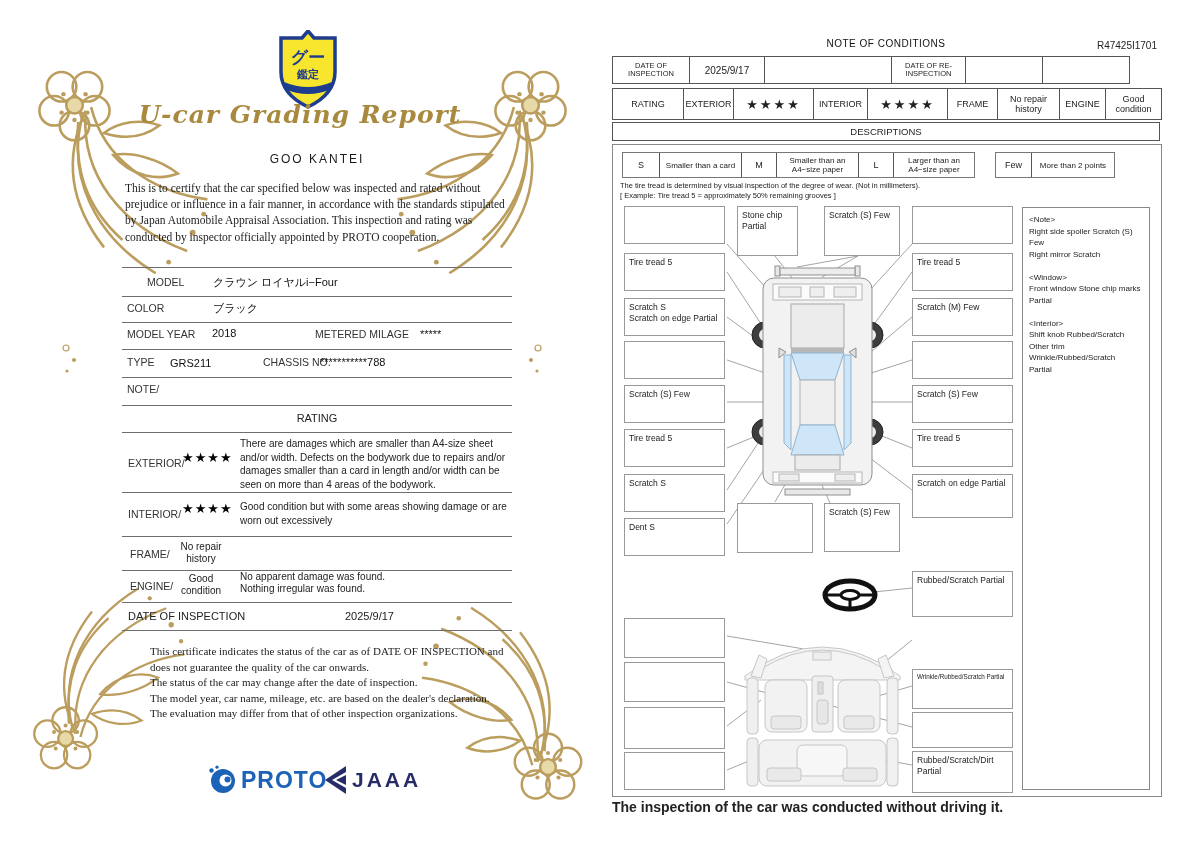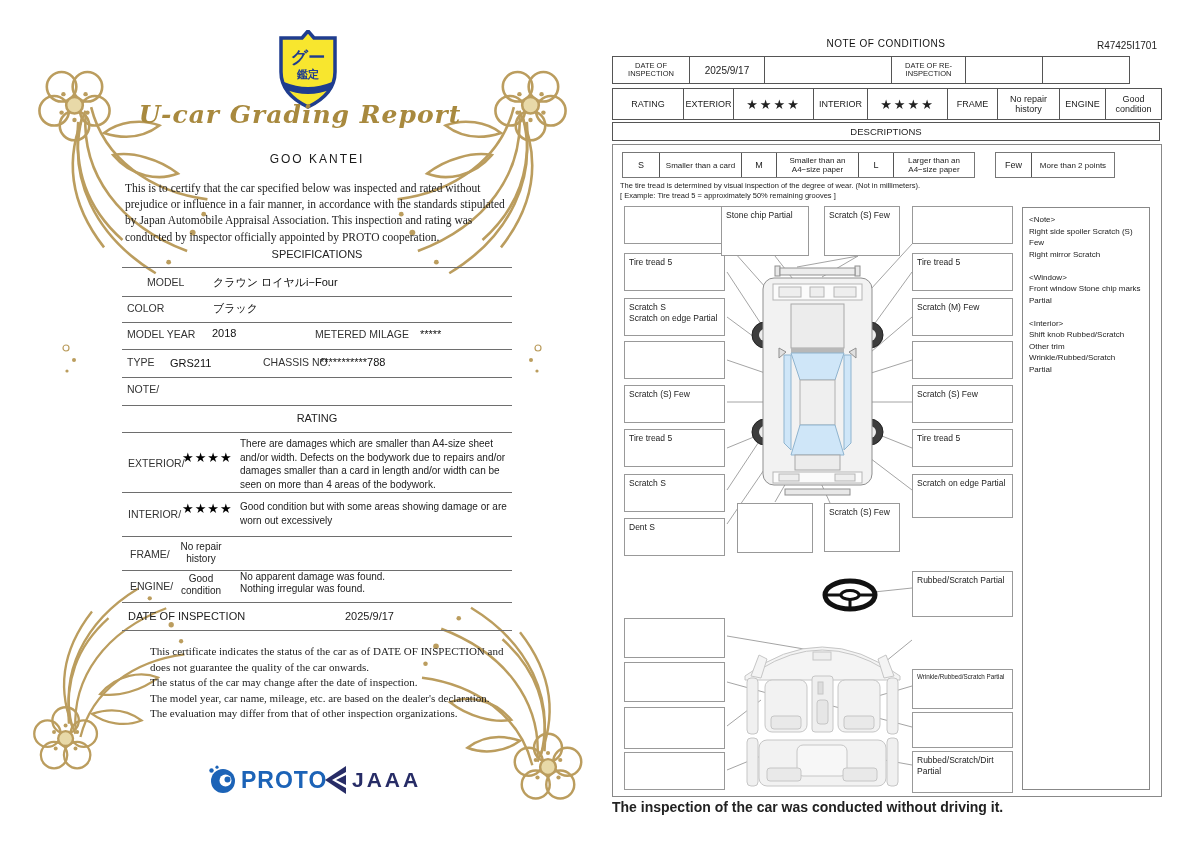--- a/index.html
+++ b/index.html
@@ -98,21 +98,20 @@
       <text x="31" y="33" font-size="17" font-weight="bold" fill="#1f3d8f" text-anchor="middle" font-family="DejaVu Sans, sans-serif">グー</text>
       <text x="31" y="48" font-size="11" font-weight="bold" fill="#1f3d8f" text-anchor="middle" font-family="DejaVu Sans, sans-serif">鑑定</text>
       <path d="M7,52 Q31,62 55,52 L55,59 Q31,69 7,59 Z" fill="#1f3d8f"></path>
     </svg>
 
     <div class="abs script-title" style="left:90px;top:100px;width:420px;">U-car Grading Report</div>
     <div class="abs org" style="left:122px;top:152px;width:390px;">GOO KANTEI</div>
 
     <div class="abs serif" style="left:125px;top:180px;width:390px;font-size:11.5px;line-height:16.2px;">This is to certify that the car specified below was inspected and rated without prejudice or influence in a fair manner, in accordance with the standards stipulated by Japan Automobile Appraisal Association. This inspection and rating was conducted by inspector officially appointed by PROTO cooperation.</div>
 
-    <div class="abs" style="left:122px;top:248px;width:390px;text-align:center;font-size:11px;">SPECIFICATIONS</div>
     <div class="hline" style="top:267px;"></div>
 
     <div class="abs speclabel" style="left:147px;top:276px;">MODEL</div>
     <div class="abs specval" style="left:213px;top:275px;">クラウン ロイヤルi−Four</div>
     <div class="hline" style="top:296px;"></div>
 
     <div class="abs speclabel" style="left:127px;top:302px;">COLOR</div>
     <div class="abs specval" style="left:213px;top:301px;">ブラック</div>
     <div class="hline" style="top:322px;"></div>
 
@@ -333,21 +332,21 @@
     <div class="callout" style="left:24px;top:206px;width:101px;height:38px;"></div>
     <div class="callout" style="left:24px;top:253px;width:101px;height:38px;">Tire tread 5</div>
     <div class="callout pre" style="left:24px;top:298px;width:101px;height:38px;">Scratch S
 Scratch on edge Partial</div>
     <div class="callout" style="left:24px;top:341px;width:101px;height:38px;"></div>
     <div class="callout" style="left:24px;top:385px;width:101px;height:38px;">Scratch (S) Few</div>
     <div class="callout" style="left:24px;top:429px;width:101px;height:38px;">Tire tread 5</div>
     <div class="callout" style="left:24px;top:474px;width:101px;height:38px;">Scratch S</div>
     <div class="callout" style="left:24px;top:518px;width:101px;height:38px;">Dent S</div>
 
-    <div class="callout" style="left:121px;top:206px;width:88px;height:50px;">Stone chip Partial</div>
+    <div class="callout" style="left:137px;top:206px;width:61px;height:50px;">Stone chip Partial</div>
     <div class="callout" style="left:224px;top:206px;width:76px;height:50px;">Scratch (S) Few</div>
 
     <div class="callout" style="left:312px;top:206px;width:101px;height:38px;"></div>
     <div class="callout" style="left:312px;top:253px;width:101px;height:38px;">Tire tread 5</div>
     <div class="callout" style="left:312px;top:298px;width:101px;height:38px;">Scratch (M) Few</div>
     <div class="callout" style="left:312px;top:341px;width:101px;height:38px;"></div>
     <div class="callout" style="left:312px;top:385px;width:101px;height:38px;">Scratch (S) Few</div>
     <div class="callout" style="left:312px;top:429px;width:101px;height:38px;">Tire tread 5</div>
     <div class="callout" style="left:312px;top:474px;width:101px;height:44px;">Scratch on edge Partial</div>
 

